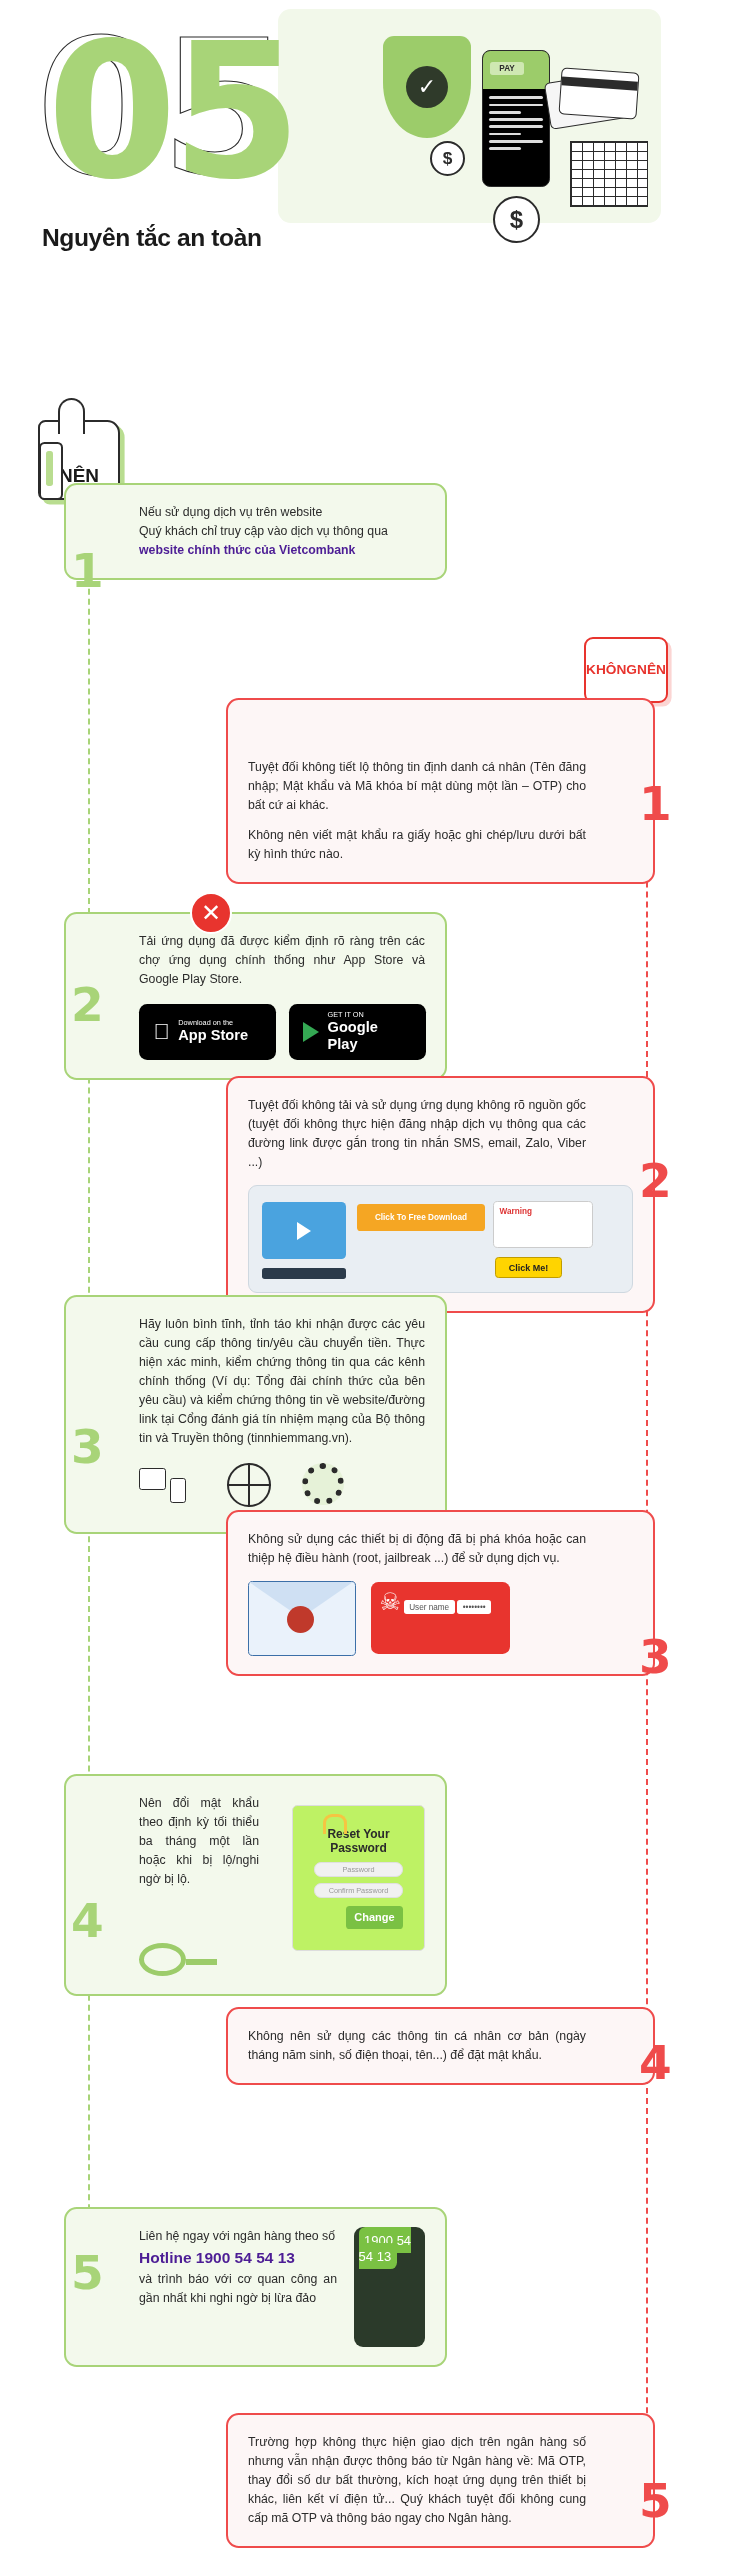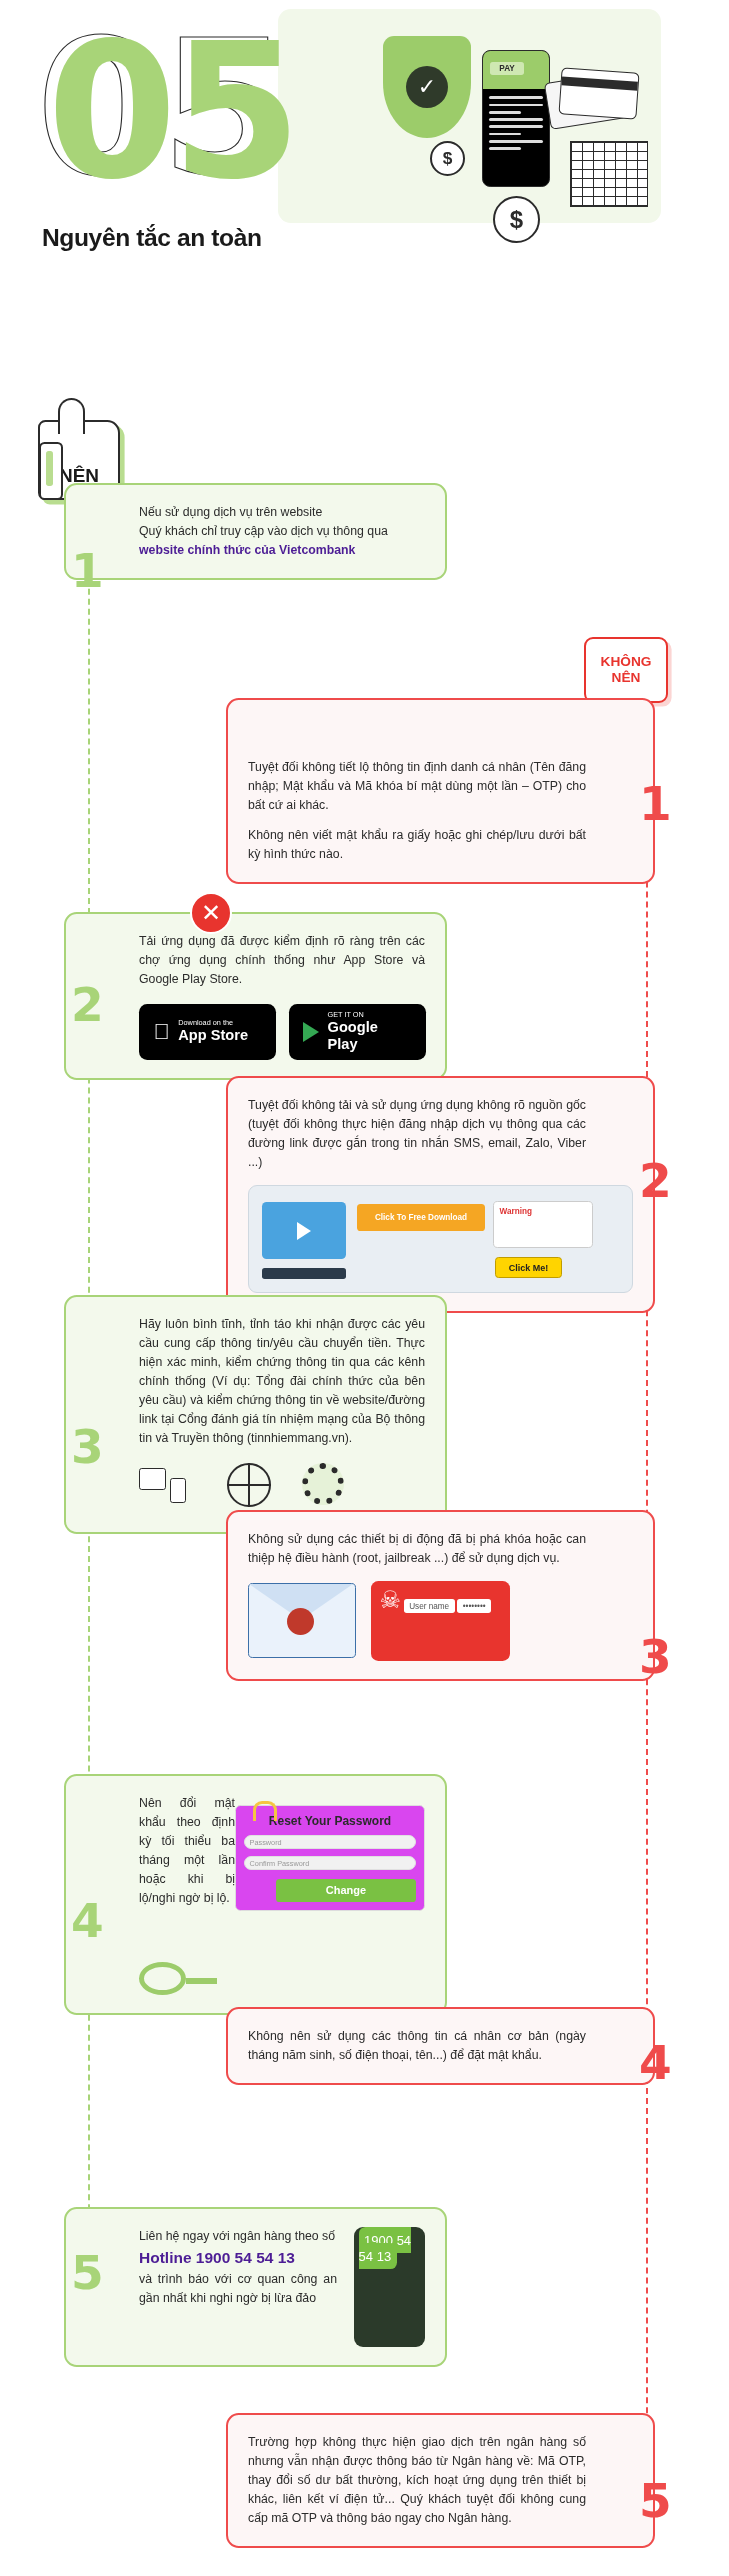--- a/index.html
+++ b/index.html
@@ -179,21 +179,21 @@
   .badge-nen .thumbup {
     position: absolute; left: 18px; top: -24px; width: 27px; height: 36px;
     border: 2.3px solid #2b2b2b; border-bottom: none;
     border-radius: 14.6px 14.6px 0 0; background: #fff;
   }
   .badge-khong {
     position: absolute; left: 584px; top: 637px;
     width: 84px; height: 66px;
     background: #fff; border: 2.3px solid #e8342e;
     border-radius: 9px;
-    display: flex; flex-direction: column; align-items: center; justify-content: center;
+    display: flex; flex-direction: row; align-items: center; justify-content: center;
     font-size: 13.7px; font-weight: 800; color: #e8342e; line-height: 1.15;
     box-shadow: 3.6px 3.6px 0 #fbd5d3;
   }
   .badge-khong::after {
     content:""; position:absolute; left:14.6px; bottom:-16.4px; width:14.6px; height:16.4px;
     border-left:2.3px solid #e8342e; border-bottom:2.3px solid #e8342e;
     border-radius: 0 0 0 7.3px;
   }
 
   
@@ -282,35 +282,35 @@
   }
   .env::after {
     content:""; position:absolute; left:0; top:0; width:0; height:0;
     border-left:52px solid transparent; border-right:52px solid transparent; border-top:36px solid #cfe0f3;
   }
   .bug {
     position:absolute; left:38px; top:24px; width:27px; height:27px;
     background:#c0392b; border-radius:50%; z-index:3;
   }
   .skull-card {
-    width: 139px; height: 80px; background: #e8342e; border-radius: 7.3px;
+    width: 139px; height: 72px; background: #e8342e; border-radius: 7.3px;
     color: #fff; padding: 7.3px 9px; font-size: 9px; position: relative;
   }
   .skull-card .sk { font-size: 24px; text-align:center; line-height:1; }
   .skull-card .field {
     background: #fff; color: #555; border-radius: 2.7px; padding: 2.7px 5.5px;
     margin-top: 4.6px; font-size: 8.2px;
   }
 
   .pw-panel {
-    margin-top: 11px; width: 190px; background: #d946ef; border: 0.9px solid #ddd;
-    border-radius: 5.5px; padding: 8px; float: right;
+    margin-top: 11px; width: 133px; background: #bef264; border: 0.9px solid #ddd;
+    border-radius: 5.5px; padding: 21px; float: right;
   }
   .pw-panel h4 { font-size: 12px; color: #2b2b2b; text-align:center; line-height:1.2; }
-  .pw-panel .fld { height: 14.6px; background:#f1f1f1; border:0.9px solid #e0e0e0; border-radius:7px; margin-top:6.4px; font-size:7.3px; color:#999; padding:1.8px 4.6px;}
+  .pw-panel .fld { height: 14.6px; background:#f1f1f1; border:0.9px solid #e0e0e0; border-radius:7px; margin-top:6.4px; font-size:7.3px; color:#999; padding:1.8px 4.6px;text-align:center;}
   .pw-panel .btn { margin-top:8.2px; background:#7ac143; color:#fff; text-align:center; border-radius:3.6px; padding:5.5px; font-size:11px; font-weight:bold;margin-left:32px;}
   .lock-ic {
     width: 36px; height: 29px; background:#f5c542; border-radius:3.6px; position:relative; margin: 0 auto 3.6px;
   }
   .lock-ic::before{content:"";position:absolute;left:9px;top:-12.8px;width:18px;height:16.4px;border:3.6px solid #f5c542;border-bottom:none;border-radius:9px 9px 0 0;}
 
   .people { margin-top: 9px; display:flex; gap: 9px; align-items: flex-end; height: 78px; }
   .person { width: 40px; height: 69px; position: relative; }
   .person .head { width:18px;height:18px;border-radius:50%;background:#2b3a4a;margin:0 auto; }
   .person .body { width:31px;height:36px;background:#4a6f8a;border-radius:7.3px 7.3px 3.6px 3.6px;margin:1.8px auto 0; }

